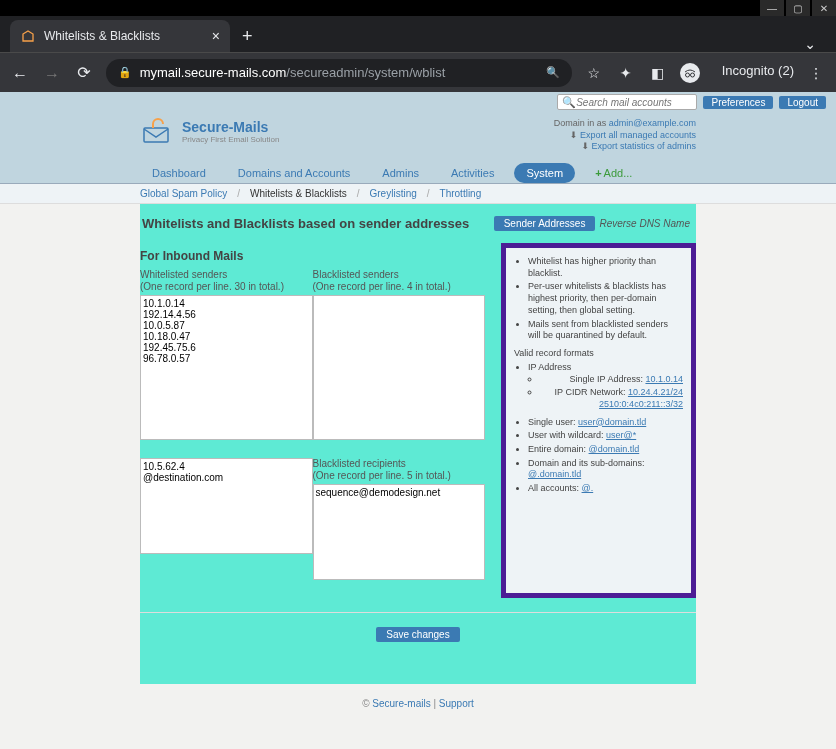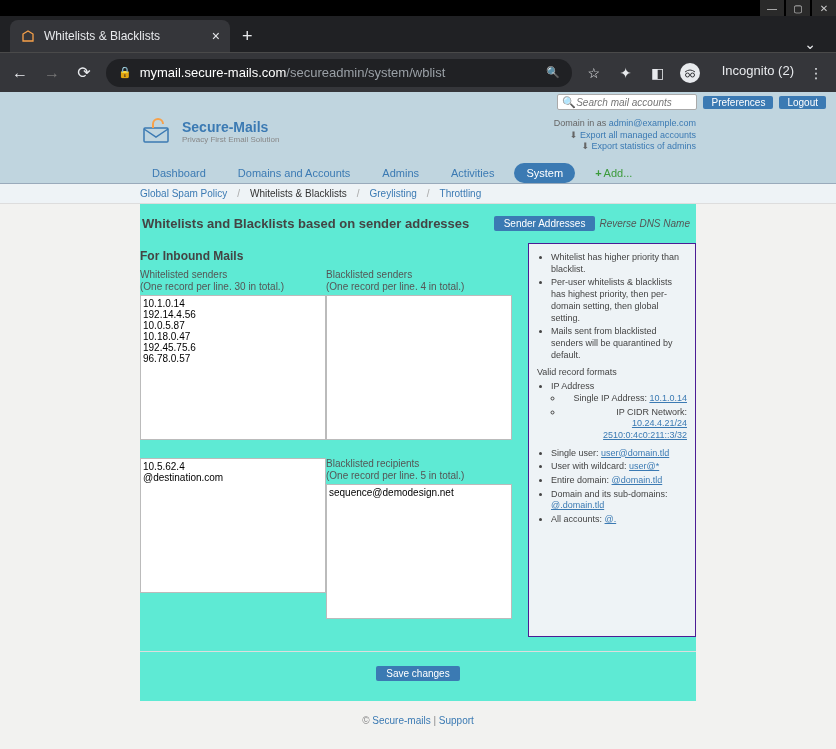--- a/index.html
+++ b/index.html
@@ -66,23 +66,23 @@
   .btn-blue { background: #3b7ab3; color: #fff; border: none; padding: 2px 10px; font-size: 10px; border-radius: 2px; cursor: pointer; }
   .rev-dns { color: #555; font-size: 10px; cursor: pointer; padding: 2px 4px; font-style: italic; }
   
   .main-flex { display: flex; gap: 16px; }
   .forms-col { flex: 1; }
   .section-title { font-size: 12px; font-weight: bold; color: #444; margin: 6px 0; }
   .form-row { display: flex; margin-bottom: 16px; }
   .form-group { flex: 1; }
   .form-label { font-size: 10px; color: #555; line-height: 1.2; margin-bottom: 2px; }
   textarea { width: 100%; height: 145px; border: 1px solid #bbb; font-size: 10px; font-family: Arial, sans-serif; padding: 2px; resize: none; }
-  textarea.tall { height: 135px; }
-  
-  .help-panel { width: 168px; background: #eef3f6; border: 1px solid #4c1d95; padding: 8px; font-size: 9px; color: #444; }
+  textarea.tall { height: 96px; }
+  
+  .help-panel { width: 195px; background: #eef3f6; border: 5px solid #4c1d95; padding: 8px; font-size: 9px; color: #444; }
   .help-panel ul { list-style: disc; padding-left: 14px; margin-bottom: 6px; }
   .help-panel ul ul { list-style: circle; padding-left: 12px; text-align: right; }
   .help-panel li { margin-bottom: 2px; line-height: 1.3; }
   .help-panel .sub-heading { margin: 4px 0; }
   .help-panel a { color: #3b7ab3; text-decoration: underline; }
   
   .save-row { text-align: center; border-top: 1px solid #ddd; padding-top: 14px; margin-top: 14px; }
   
   .footer { text-align: center; font-size: 10px; color: #888; padding: 14px 0 40px 0; background: #f2f2f0; }
   .footer a { color: #3b7ab3; text-decoration: none; }

